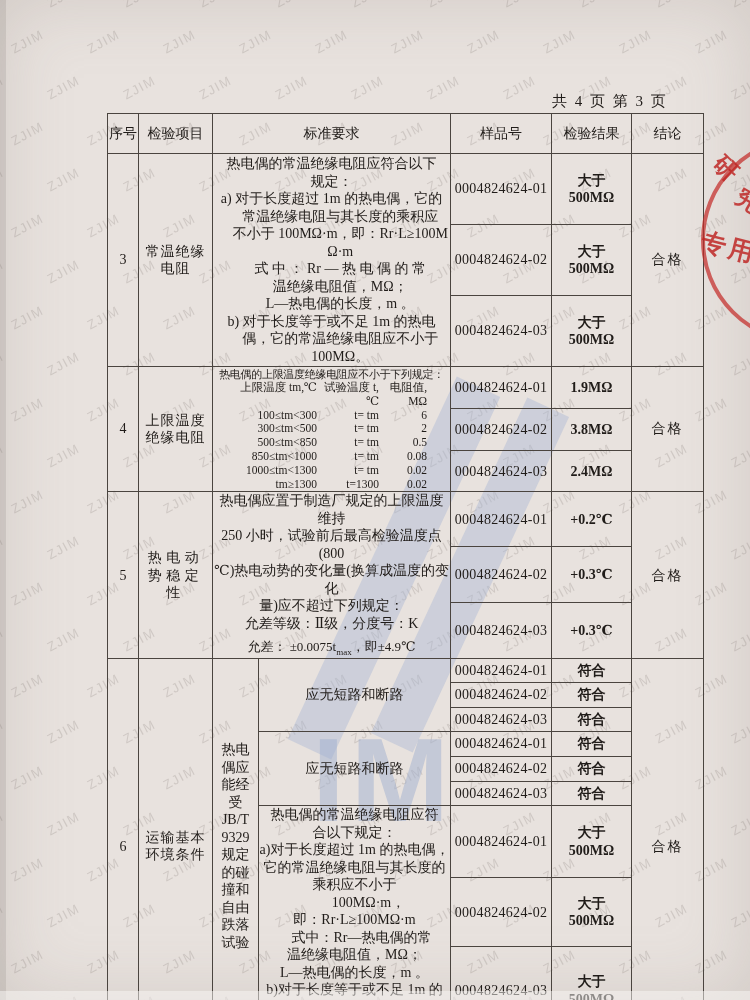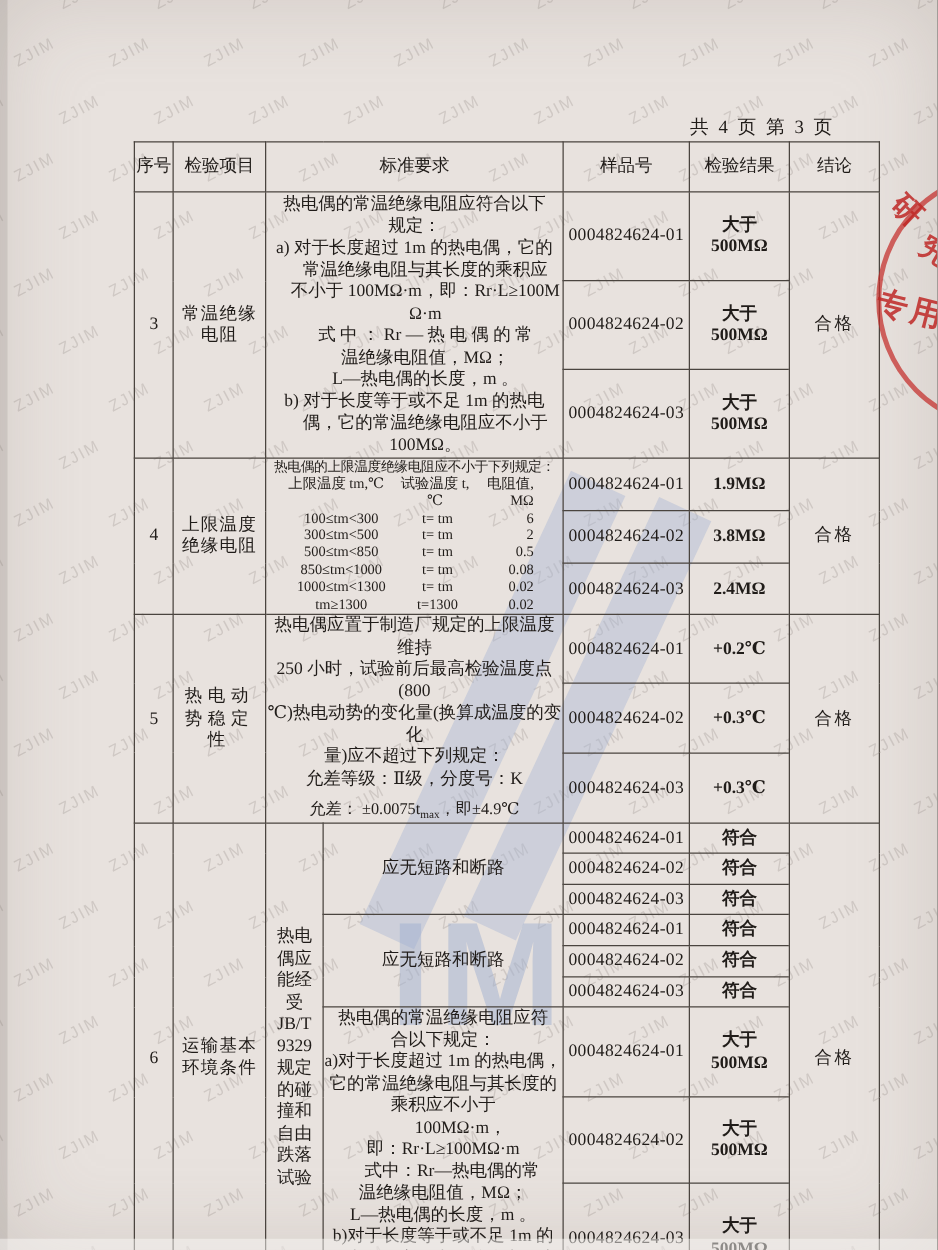--- a/index.html
+++ b/index.html
@@ -30,21 +30,21 @@
   .pre{white-space:pre-wrap;}
   .item{letter-spacing:1px;padding:0 4px;}
   .item5{letter-spacing:4.5px;}
   .req{text-align:left;vertical-align:top;padding:5px 4px 0 6px;font-size:13px;line-height:17.5px;}
   .req5{vertical-align:top;text-align:left;padding:5px 4px 0 6px;font-size:12.5px;line-height:16.8px;}
   .tl{margin-top:7px;font-size:13px;white-space:pre-wrap;}
   .tl sub{font-size:9px;}
   .req4{vertical-align:top;text-align:left;padding:4px 2px 0 5px;}
   .r4t{font-size:11px;line-height:14px;letter-spacing:-0.3px;}
   .r4grid{display:grid;grid-template-columns:104px 62px 56px;font-size:11.5px;line-height:13.8px;}
-  .r4grid div{text-align:center;}
+  .r4grid div{text-align:right;}
   .r4grid .hd1{padding-left:8px;}
   .r4grid .hd3,.r4grid .c3{text-align:right;padding-right:8px;}
   .r4grid .c1{padding-left:16px;}
   .r4grid .c2{padding-left:4px;}
   .subcol{font-size:13px;line-height:16px;}
   .reqS{text-align:left;padding-left:8px;font-size:14px;}
   .req6{font-size:12.5px;line-height:17.2px;text-align:left;vertical-align:top;padding:4px 3px 0 5px;}
   .sid{font-size:14.5px;letter-spacing:.3px;}
   .res{font-size:14px;font-weight:bold;}
   .concl{font-size:15px;letter-spacing:2px;}

